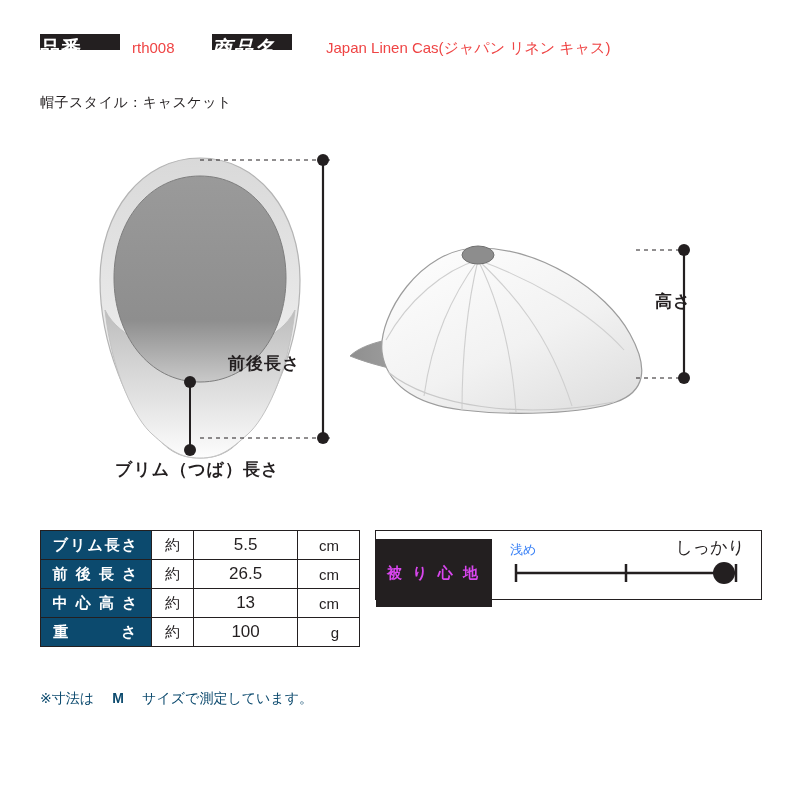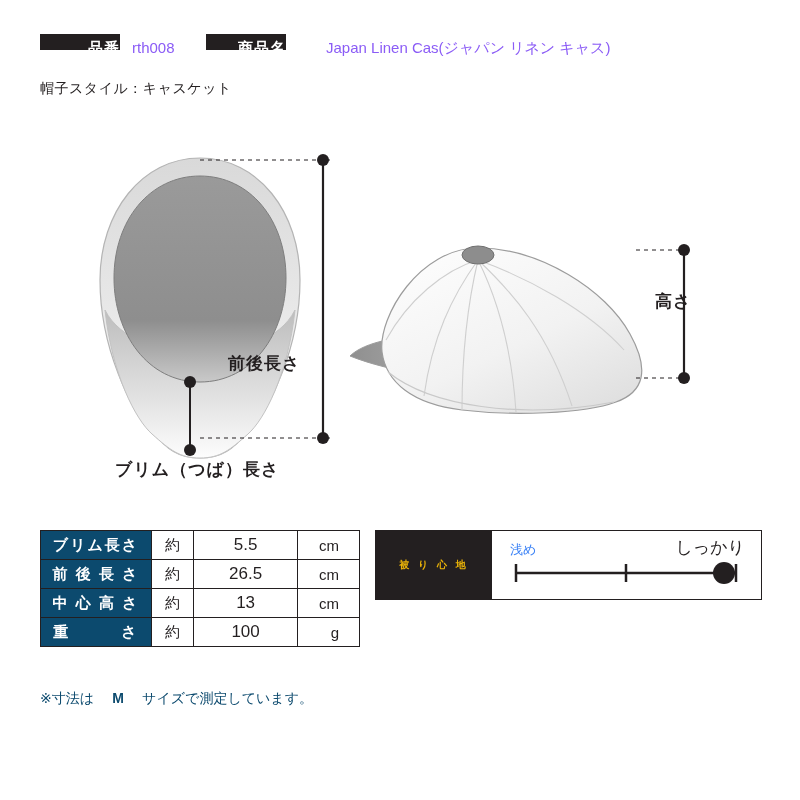--- a/index.html
+++ b/index.html
@@ -10,31 +10,31 @@
     color:#231f20;
     position:relative;
     overflow:hidden;
   }
   .page{position:absolute;left:0;top:0;width:800px;height:800px;}
 
   
   .header{position:absolute;left:40px;top:34px;width:720px;height:28px;}
   .hdr-label{
     position:absolute;top:0;height:16px;line-height:28px;
-    background:#231f20;color:#ffffff;font-size:15px;font-weight:bold;
-    text-align:right;letter-spacing:1px;
+    background:#231f20;color:#ffffff;font-size:20px;font-weight:bold;
+    text-align:left;letter-spacing:1px;
   }
   .hdr-label.l1{left:0;width:80px;}
-  .hdr-label.l2{left:166px;width:80px;}
-  .hdr-val{position:absolute;top:0;height:28px;line-height:28px;font-size:15px;color:#8b5cf6;}
+  .hdr-label.l2{left:172px;width:80px;font-style:italic;}
+  .hdr-val{position:absolute;top:0;height:28px;line-height:28px;font-size:15px;color:#ef4444;}
   .hdr-val.v1{left:92px;}
   .hdr-val.v2{left:286px;}
 
   .style-line{
-    position:absolute;left:40px;top:80px;
+    position:absolute;left:40px;top:94px;
     font-size:14px;color:#231f20;letter-spacing:.5px;
   }
 
   
   .illus{position:absolute;left:0;top:120px;width:800px;height:400px;}
 
   .lbl{position:absolute;font-size:17px;color:#231f20;font-weight:bold;letter-spacing:1px;white-space:nowrap;}
   .lbl-zengo{left:228px;top:232px;}
   .lbl-brim{left:115px;top:338px;}
   .lbl-takasa{left:655px;top:170px;}
@@ -55,22 +55,22 @@
   .spec-table td.approx{width:34px;text-align:center;color:#231f20;}
   .spec-table td.num{width:110px;text-align:center;font-size:17px;color:#231f20;}
   .spec-table td.unit{width:40px;text-align:right;padding-right:20px;color:#231f20;}
 
   .note{position:absolute;left:40px;top:690px;font-size:14px;color:#0c4a6e;}
   .note .sz{display:inline-block;min-width:48px;text-align:center;font-weight:bold;}
 
   
   .fitbox{position:absolute;left:375px;top:530px;width:385px;height:68px;border:1px solid #231f20;}
   .fit-label{
-    position:absolute;left:0;top:0;width:116px;height:68px;
-    background:#231f20;color:#eab308;font-size:10px;font-weight:bold;
+    position:absolute;left:0;top:8px;width:116px;height:68px;
+    background:#231f20;color:#d946ef;font-size:15px;font-weight:bold;
     display:flex;align-items:center;justify-content:center;letter-spacing:3px;
   }
   .fit-scale{position:absolute;left:116px;top:0;right:0;height:68px;}
   .fit-end-l{position:absolute;left:18px;top:10px;font-size:13px;color:#3b82f6;}
   .fit-end-r{position:absolute;right:16px;top:5px;font-size:17px;color:#231f20;}
 </style>
 </head>
 <body>
 
 <div class="page">

